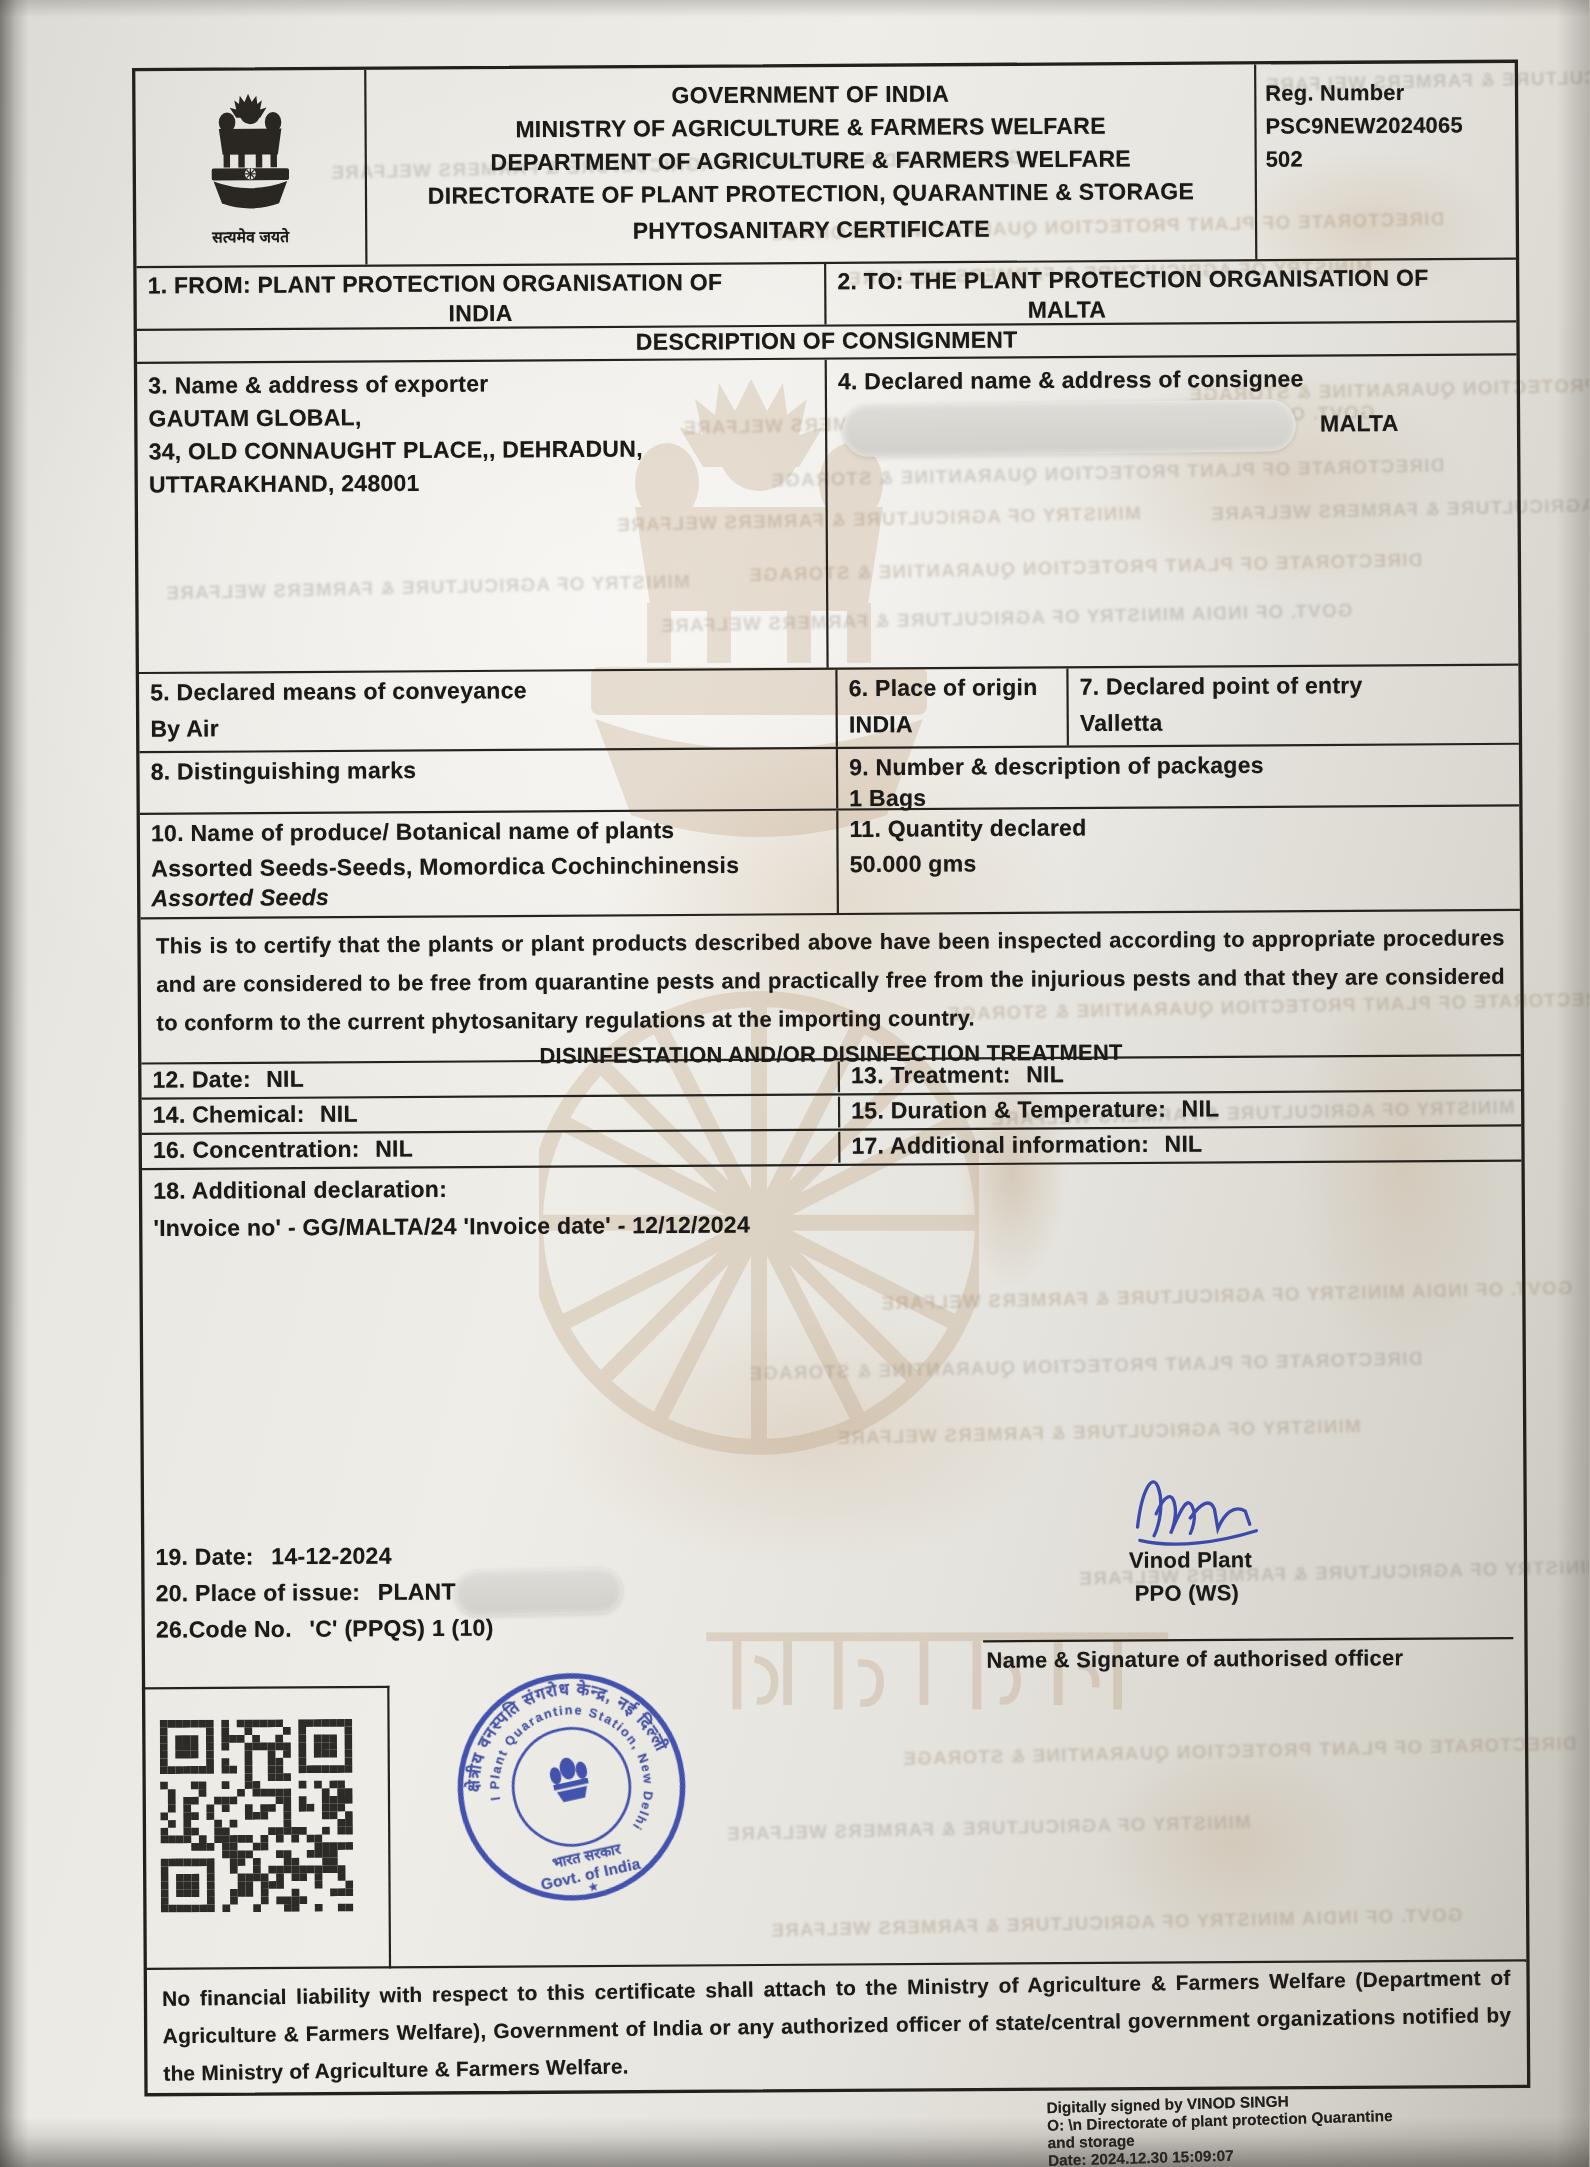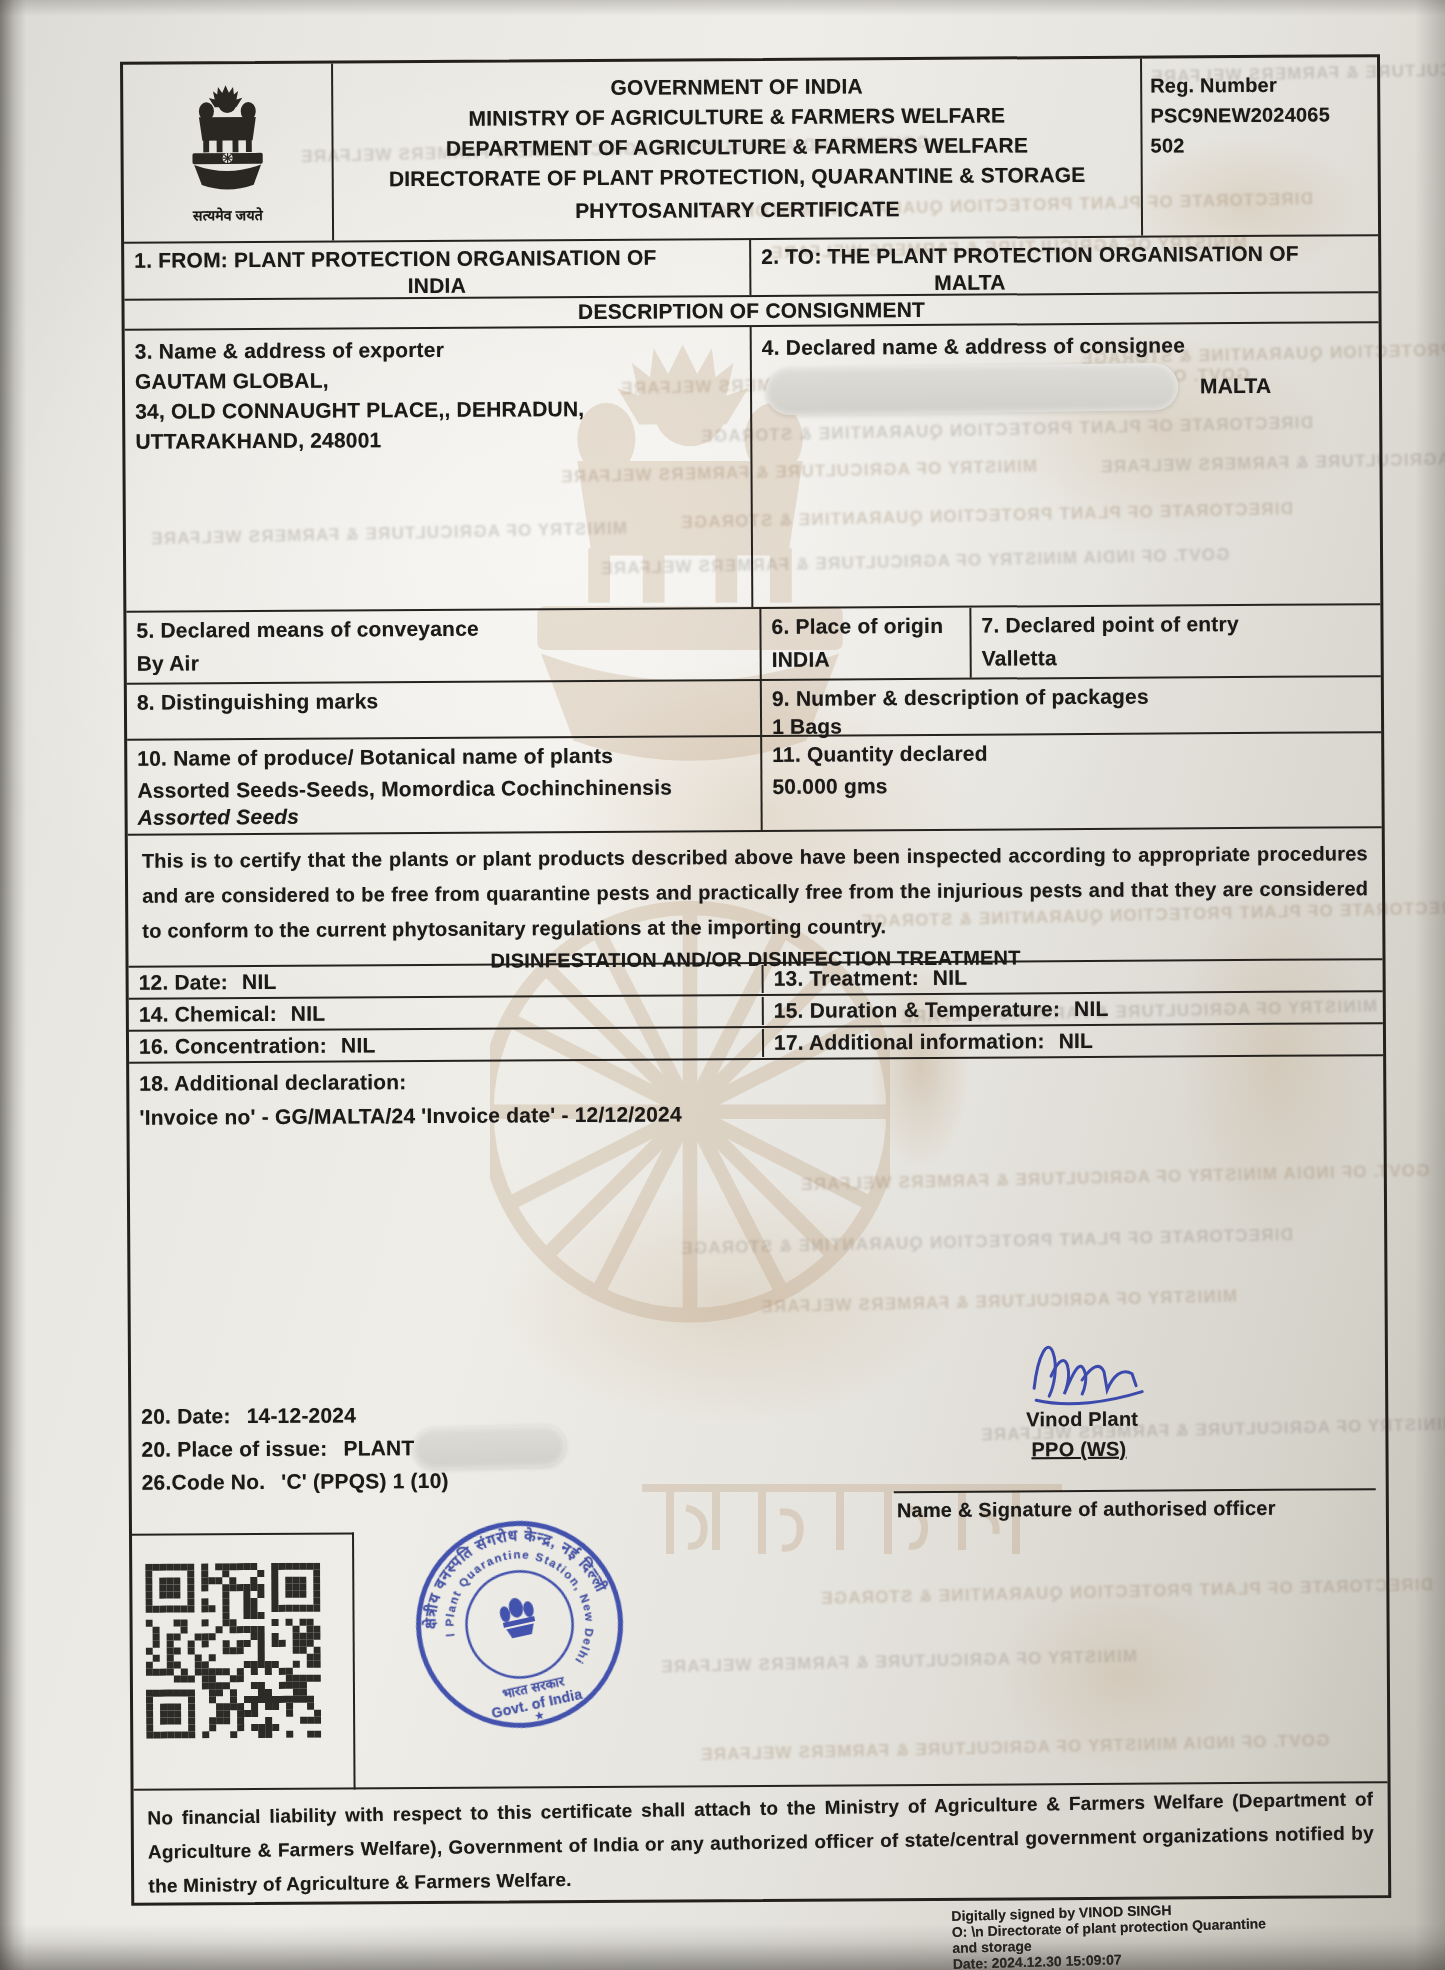--- a/index.html
+++ b/index.html
@@ -96,21 +96,21 @@
   .tr .val{margin-left:14px;margin-top:20px;}
 
   .row-big{height:727px;display:block;}
   .decl-label{position:absolute;left:10px;top:8px;}
   .decl-value{position:absolute;left:10px;top:42px;}
   .block1921{position:absolute;left:10px;top:336px;line-height:33px;}
   .block1921 .val{margin-left:16px;}
   .redact-place{left:282px;top:365px;width:152px;height:41px;transform:rotate(-1deg);}
   .sig-ink{position:absolute;left:893px;top:272px;}
   .sig-name{position:absolute;left:895px;top:350px;font-size:20px;}
-  .sig-desig{position:absolute;left:900px;top:380px;font-size:20px;text-decoration:underline;}
+  .sig-desig{position:absolute;left:900px;top:380px;font-size:20px;}
   .sig-line{position:absolute;left:762px;top:432px;width:482px;border-top:2.5px solid #23201c;}
   .sig-caption{position:absolute;left:765px;top:440px;font-size:20px;}
   .qr-box{position:absolute;left:-3px;top:470px;width:225px;height:257px;
     border-top:2.5px solid #26231f;border-right:2.5px solid #26231f;box-sizing:border-box;}
   .qr{position:absolute;left:16px;top:28px;opacity:.92;}
   .stamp{position:absolute;left:272px;top:448px;width:230px;height:230px;
     transform:rotate(-12deg);opacity:.88;filter:blur(.3px);}
   .st-hi{font-size:15px;font-weight:700;letter-spacing:1px;}
   .st-en{font-size:11.5px;font-weight:700;letter-spacing:1.5px;}
   .st-hi2{font-size:13px;font-weight:700;}
@@ -346,21 +346,21 @@
       <div class="cell trr">
         <span>17. Additional information:</span><span class="val">NIL</span>
       </div>
     </div>
 
     <div class="row row-big">
       <div class="decl-label">18. Additional declaration:</div>
       <div class="decl-value">'Invoice no' -  GG/MALTA/24  'Invoice date' - 12/12/2024</div>
 
       <div class="block1921">
-        <div><span>20. Date:</span><span class="val">14-12-2024</span></div>
+        <div><span>19. Date:</span><span class="val">14-12-2024</span></div>
         <div><span>20. Place of issue:</span><span class="val">PLANT</span></div>
         <div><span>26.Code No.</span><span class="val">'C' (PPQS) 1 (10)</span></div>
       </div>
       <div class="redact redact-place"></div>
 
       <svg class="sig-ink" width="130" height="80" viewBox="0 0 130 80">
         <g stroke="#2a3aa8" stroke-width="3" fill="none" stroke-linecap="round" opacity=".9">
           <path d="M10,58 C14,24 24,8 29,22 C34,36 30,56 25,66"></path>
           <path d="M27,46 C35,28 42,26 44,38 C46,48 42,60 40,64 C50,40 56,30 60,40 C64,48 60,60 58,64"></path>
           <path d="M58,50 C68,36 76,32 80,42 L83,60 C89,46 98,38 108,44 L112,56"></path>

